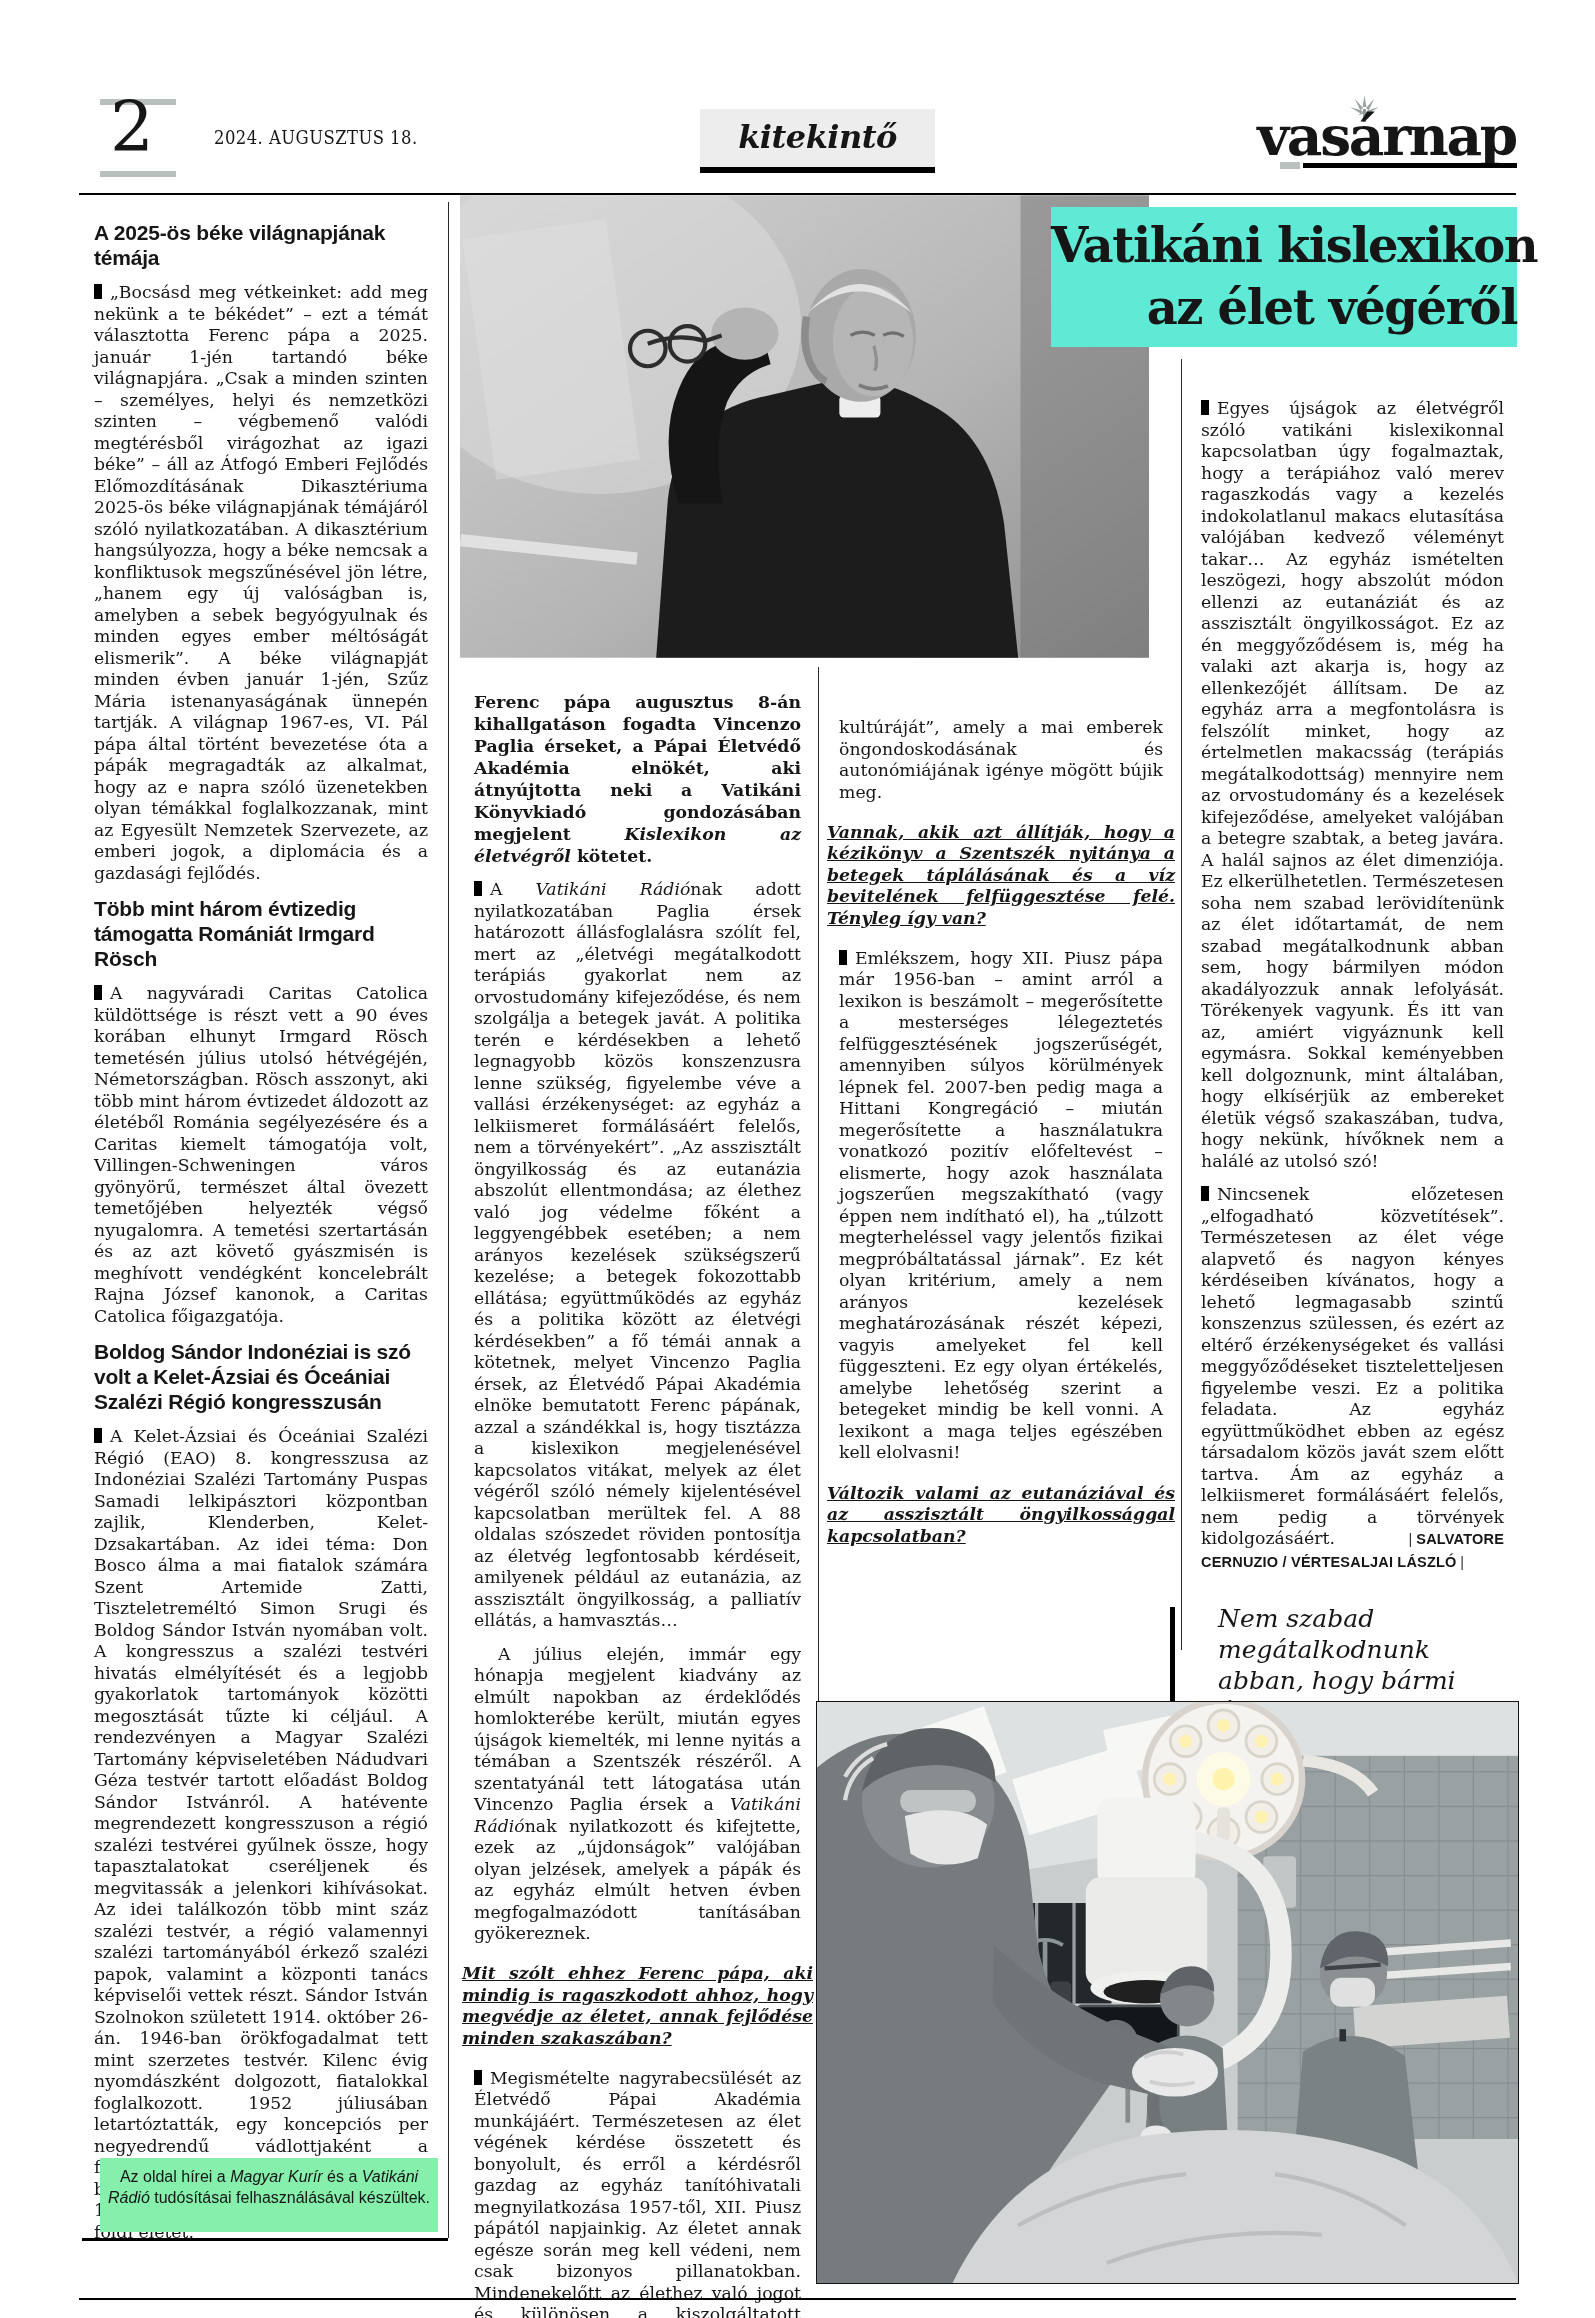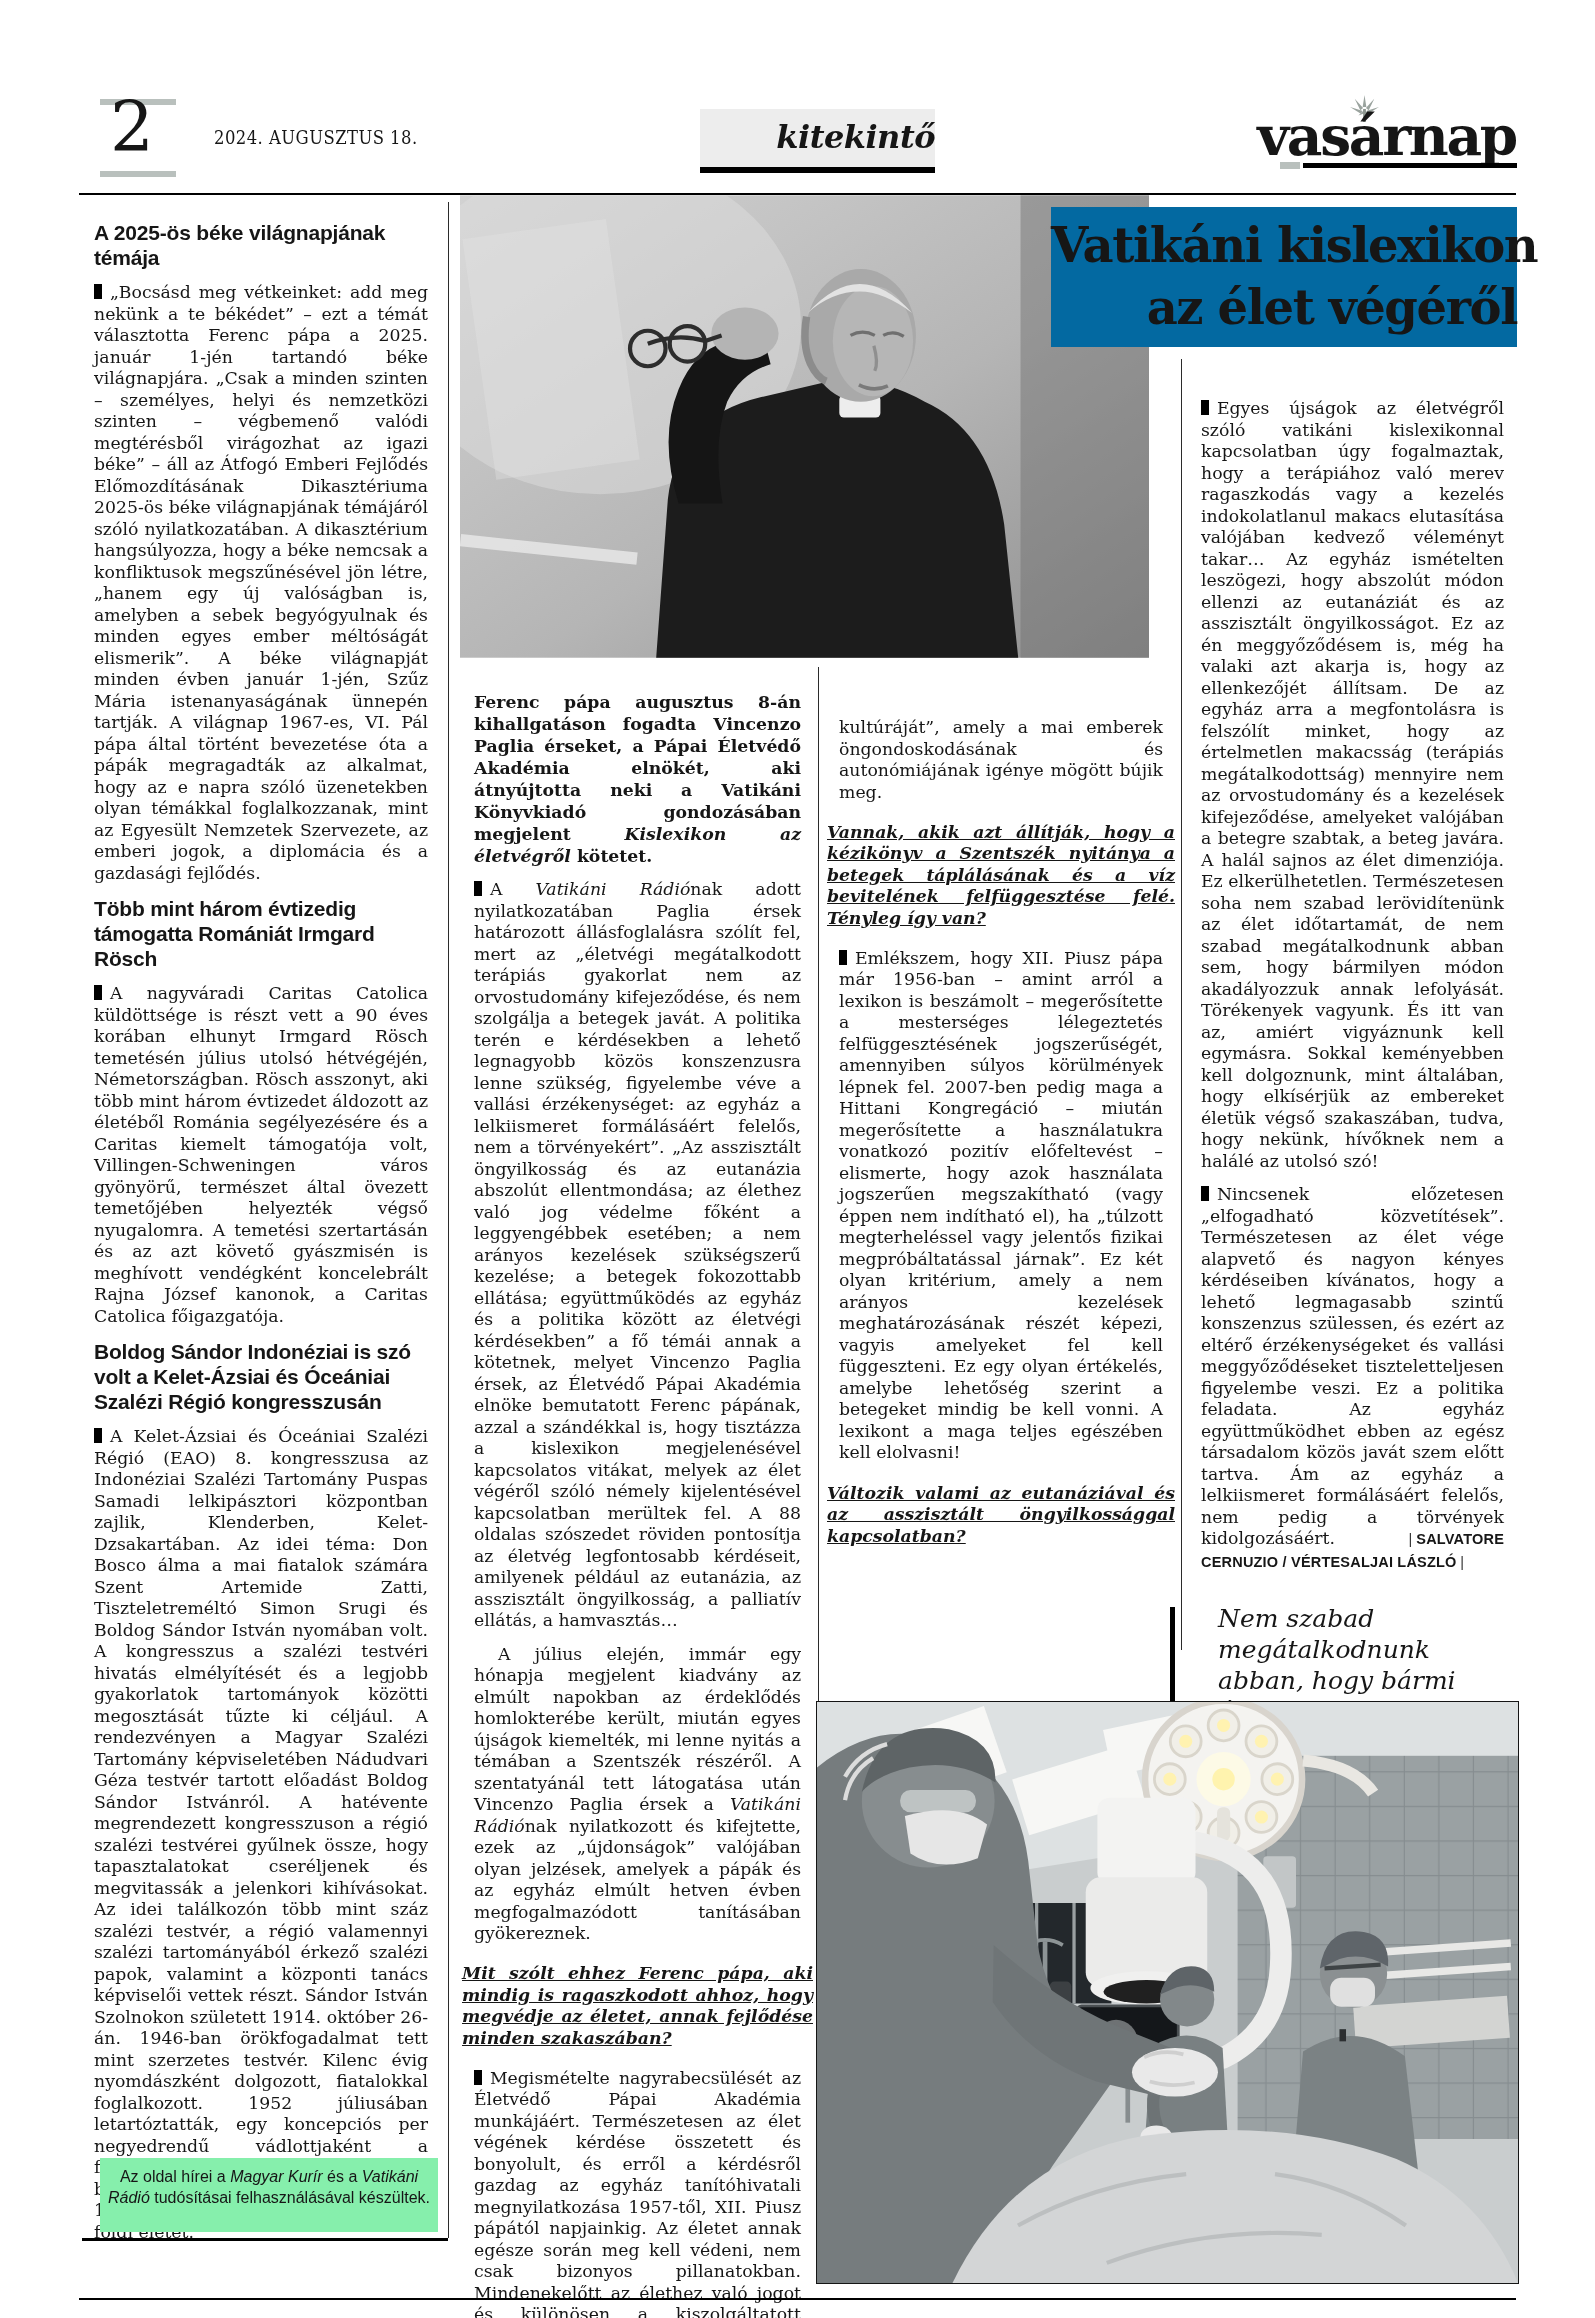--- a/index.html
+++ b/index.html
@@ -5,36 +5,36 @@
   html,body{margin:0;padding:0;background:#888;}
   .page{position:relative;width:1595px;height:2319px;background:#fff;color:#161616;
         font-family:"DejaVu Serif", serif;overflow:hidden;}
   .abs{position:absolute;}
   
   .graybar{position:absolute;background:#b9c0bd;}
   .pagenum{position:absolute;left:110px;top:93px;font-size:69px;line-height:1;font-weight:500;}
   .dateline{position:absolute;left:214px;top:127px;font-size:18.7px;letter-spacing:0.5px;
             transform:scaleX(.88);transform-origin:left top;font-weight:500;white-space:nowrap;}
   .sectionbox{position:absolute;left:700px;top:109px;width:235px;height:64px;background:#ededed;}
-  .sectionbox .lbl{display:block;text-align:right;font-style:italic;font-weight:700;
+  .sectionbox .lbl{display:block;text-align:center;font-style:italic;font-weight:700;
                    font-size:32px;line-height:57px;letter-spacing:-0.5px;}
   .sectionbox .bar{position:absolute;left:0;bottom:0;width:100%;height:6px;background:#000;}
   .masthead{position:absolute;right:79px;top:108px;font-size:55px;line-height:1;
             font-weight:700;letter-spacing:-2.3px;white-space:nowrap;}
   .mast-underline{position:absolute;left:1303px;top:163px;width:214px;height:5.1px;background:#000;}
   .mast-graysq{position:absolute;left:1280px;top:162px;width:19.6px;height:7px;background:#b9c0bd;}
   .toprule{position:absolute;left:79px;top:193px;width:1437px;height:1.9px;background:#000;}
   
   .vrule{position:absolute;width:1.4px;background:#2b2b2b;}
   .hrule{position:absolute;background:#000;}
   
   .photo{position:absolute;display:block;}
   .orframe{border:1.4px solid #151515;}
   
-  .headline-box{position:absolute;left:1051px;top:207px;width:466px;height:140px;background:#0369a1;
+  .headline-box{position:absolute;left:1051px;top:207px;width:466px;height:140px;background:#5eead4;
                 text-align:right;padding-top:6.5px;box-sizing:border-box;}
   .headline-box .hl{display:block;font-weight:700;font-size:48px;line-height:62px;
                     letter-spacing:-1.4px;white-space:nowrap;}
   
   .col{position:absolute;text-align:justify;font-size:17.3px;line-height:21.5px;}
   .col p{margin:12px;}
   .news-head{font-family:"Liberation Sans", sans-serif;font-weight:700;font-size:21px;
              line-height:25px;text-align:left;letter-spacing:-0.2px;margin:0 0 4.7px;}
   .news-body{margin:0 0 27px;}
   .bullet{display:inline-block;width:7.5px;height:15.4px;background:#000;margin-right:8.4px;

